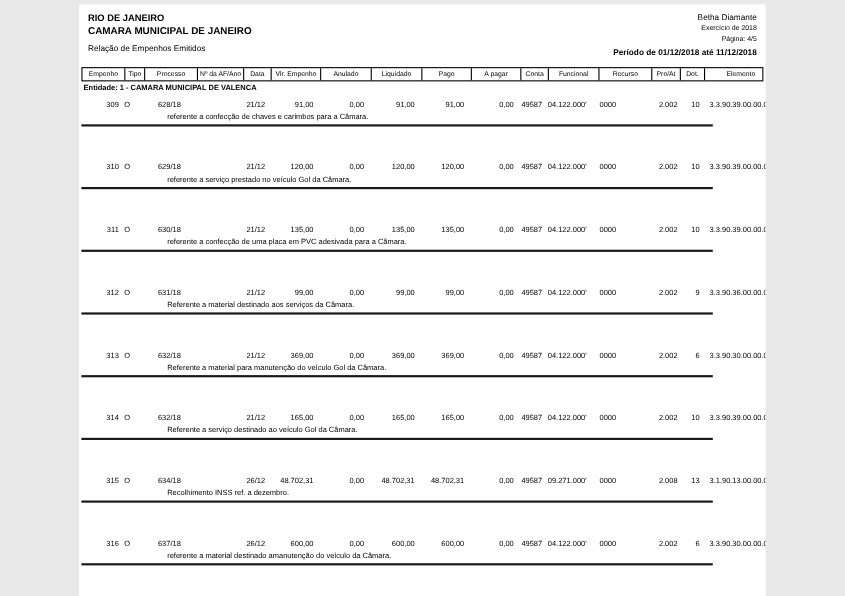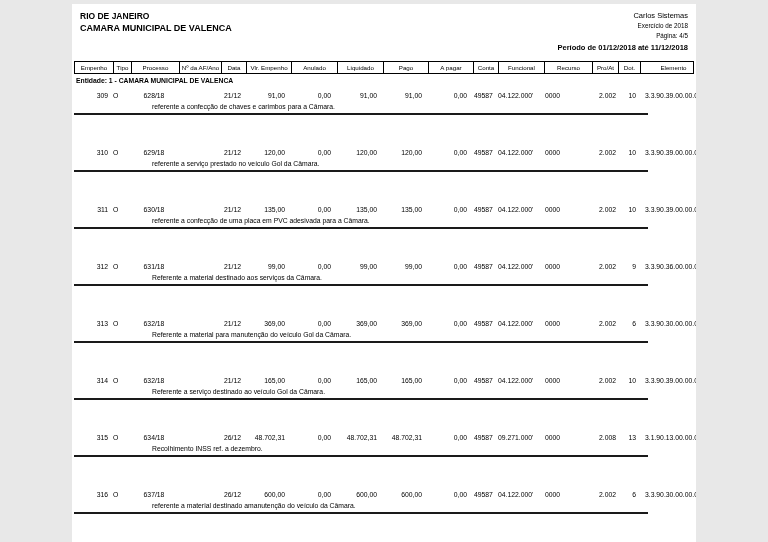--- a/index.html
+++ b/index.html
@@ -65,24 +65,25 @@
   }
 </style>
 </head>
 <body>
 
 <div class="page">
 
   <div class="top">
     <div class="top-left">
       <div class="state-title">RIO DE JANEIRO</div>
-      <div class="org-title">CAMARA MUNICIPAL DE VALENCA</div>
+      <div class="org-title">CAMARA MUNICIPAL DE JANEIRO</div>
+      <div class="report-title">Relação de Empenhos Emitidos</div>
     </div>
     <div class="top-right">
-      <div class="vendor">Carlos Sistemas</div>
+      <div class="vendor">Betha Diamante</div>
       <div class="meta-sm">Exercício de 2018</div>
       <div class="meta-sm">Página: 4/5</div>
       <div class="period">Período de 01/12/2018 até 11/12/2018</div>
     </div>
   </div>
 
   <div class="tablewrap">
     <div class="thead">
       <div class="th">Empenho</div>
       <div class="th">Tipo</div>

